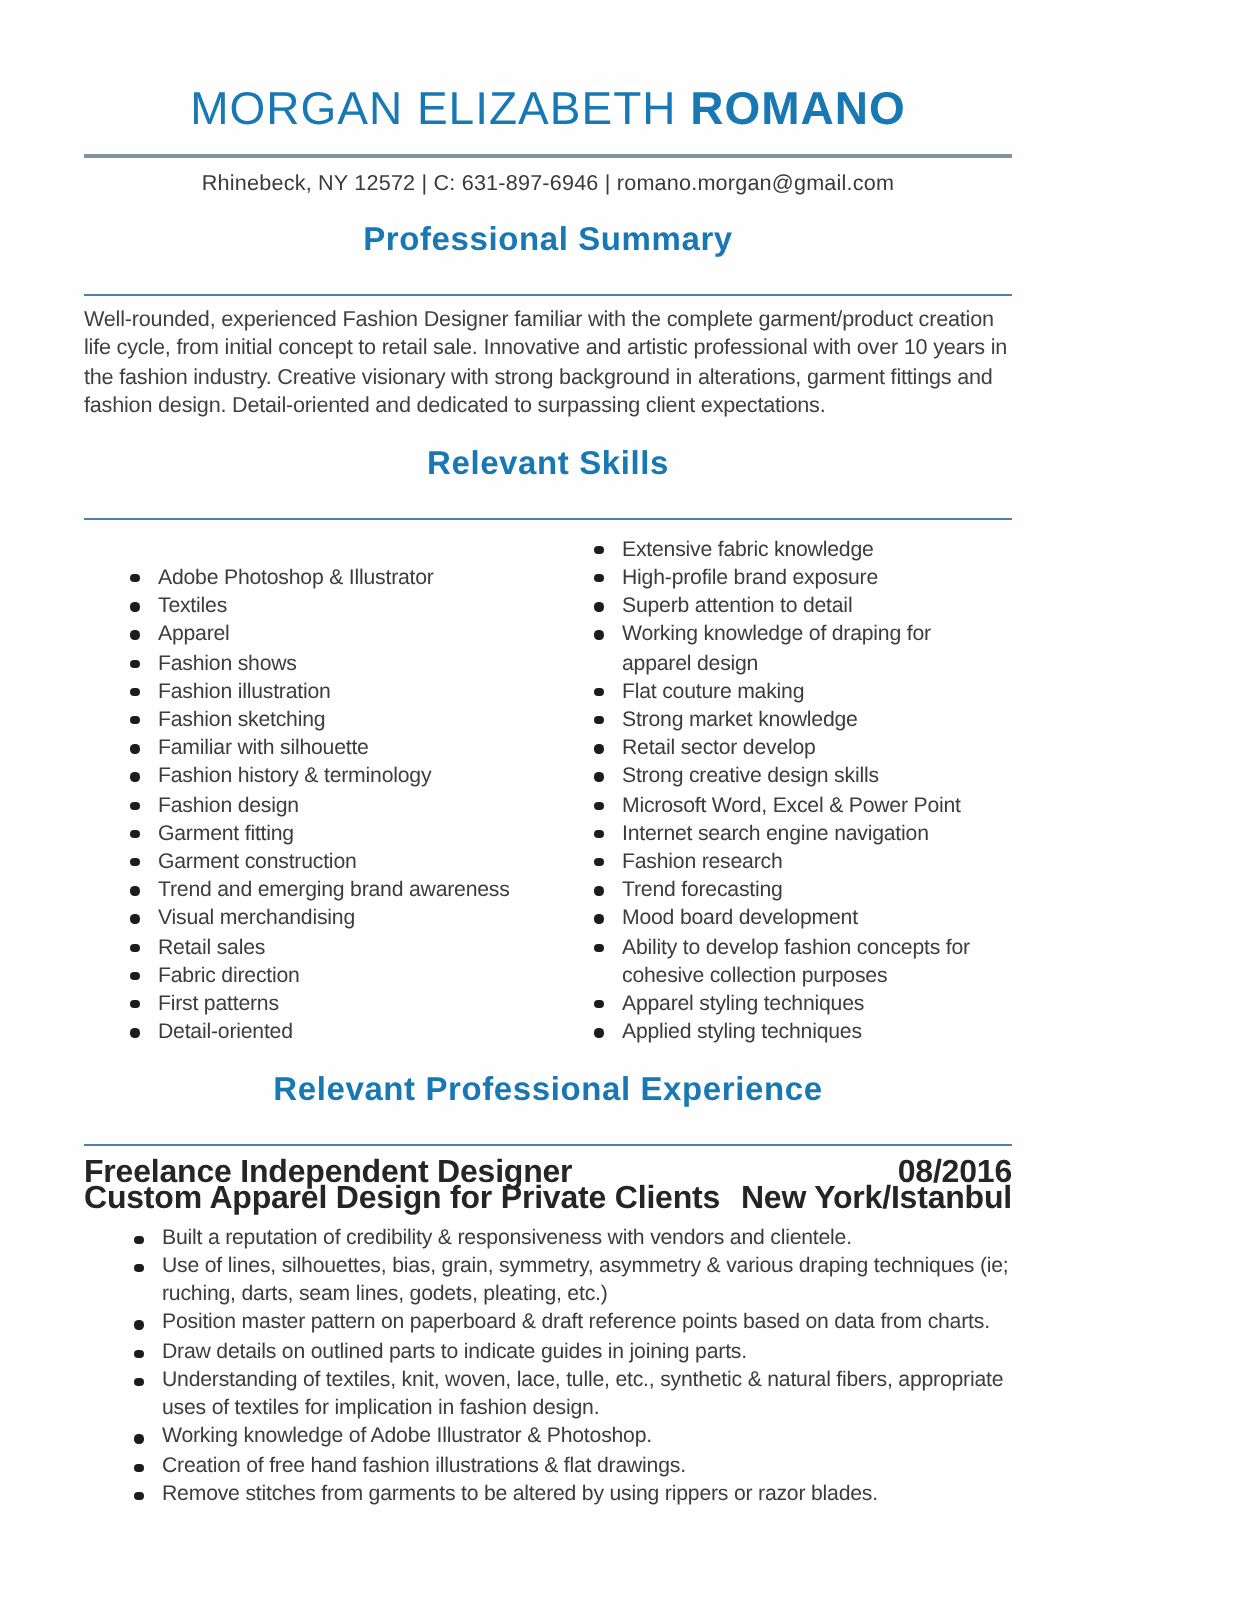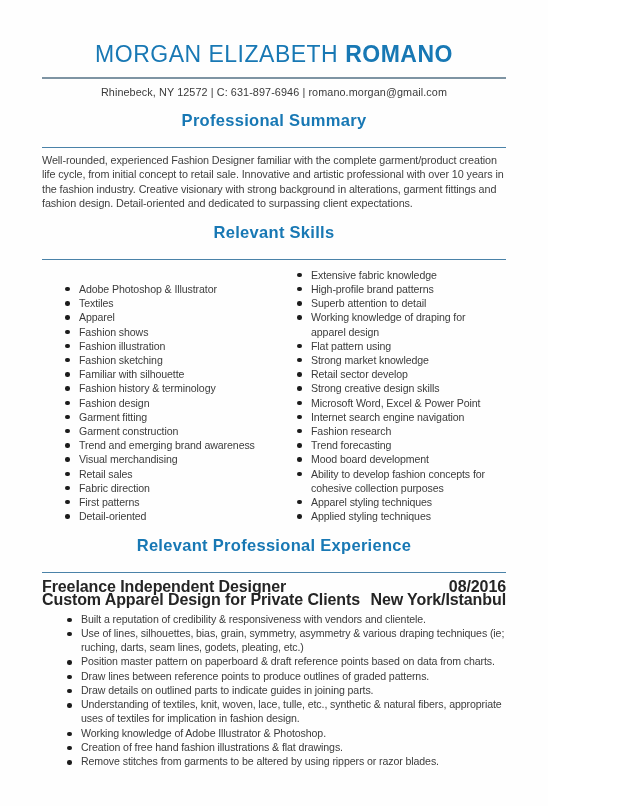--- a/index.html
+++ b/index.html
@@ -130,24 +130,24 @@
             <li>Visual merchandising</li>
             <li>Retail sales</li>
             <li>Fabric direction</li>
             <li>First patterns</li>
             <li>Detail-oriented</li>
           </ul>
       </div>
       <div class="skills-col">
         <ul class="bullet-list">
             <li>Extensive fabric knowledge</li>
-            <li>High-profile brand patterns</li>
+            <li>High-profile brand exposure</li>
             <li>Superb attention to detail</li>
             <li>Working knowledge of draping for apparel design</li>
-            <li>Flat pattern using</li>
+            <li>Flat couture making</li>
             <li>Strong market knowledge</li>
             <li>Retail sector develop</li>
             <li>Strong creative design skills</li>
             <li>Microsoft Word, Excel &amp; Power Point</li>
             <li>Internet search engine navigation</li>
             <li>Fashion research</li>
             <li>Trend forecasting</li>
             <li>Mood board development</li>
             <li>Ability to develop fashion concepts for cohesive collection purposes</li>
             <li>Apparel styling techniques</li>
@@ -164,21 +164,20 @@
       <span>08/2016</span>
     </div>
     <div class="job-row">
       <span>Custom Apparel Design for Private Clients</span>
       <span>New York/Istanbul</span>
     </div>
     <ul class="bullet-list experience-list">
         <li>Built a reputation of credibility &amp; responsiveness with vendors and clientele.</li>
         <li>Use of lines, silhouettes, bias, grain, symmetry, asymmetry &amp; various draping techniques (ie; ruching, darts, seam lines, godets, pleating, etc.)</li>
         <li>Position master pattern on paperboard &amp; draft reference points based on data from charts.</li>
-        <li>Draw lines between reference points to produce outlines of graded patterns.</li>
         <li>Draw details on outlined parts to indicate guides in joining parts.</li>
         <li>Understanding of textiles, knit, woven, lace, tulle, etc., synthetic &amp; natural fibers, appropriate uses of textiles for implication in fashion design.</li>
         <li>Working knowledge of Adobe Illustrator &amp; Photoshop.</li>
         <li>Creation of free hand fashion illustrations &amp; flat drawings.</li>
         <li>Remove stitches from garments to be altered by using rippers or razor blades.</li>
       </ul>
   </section>
 
 </div>
 

